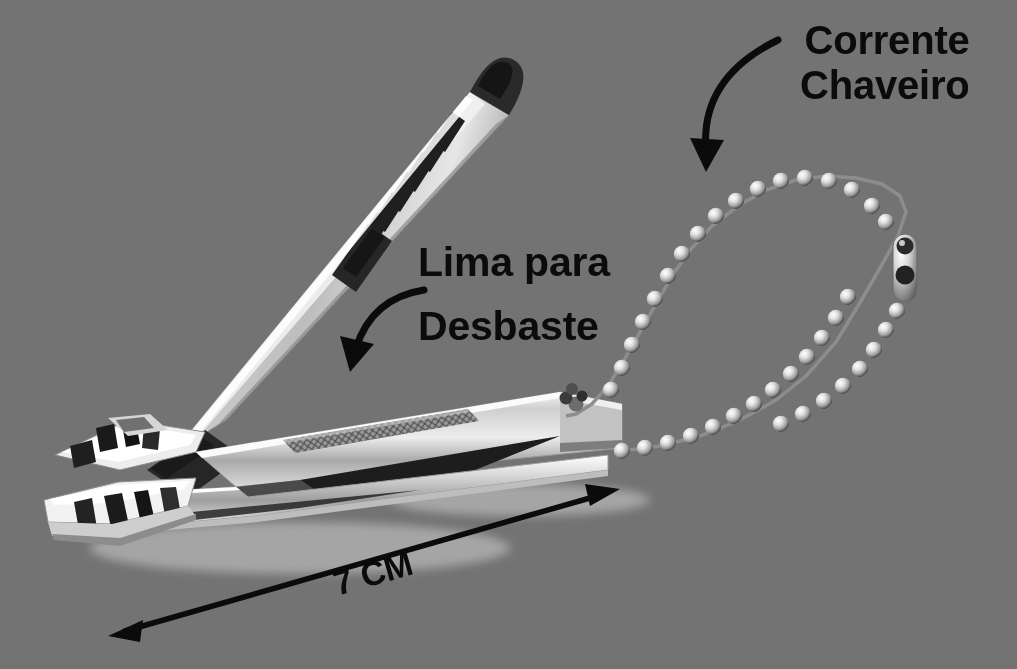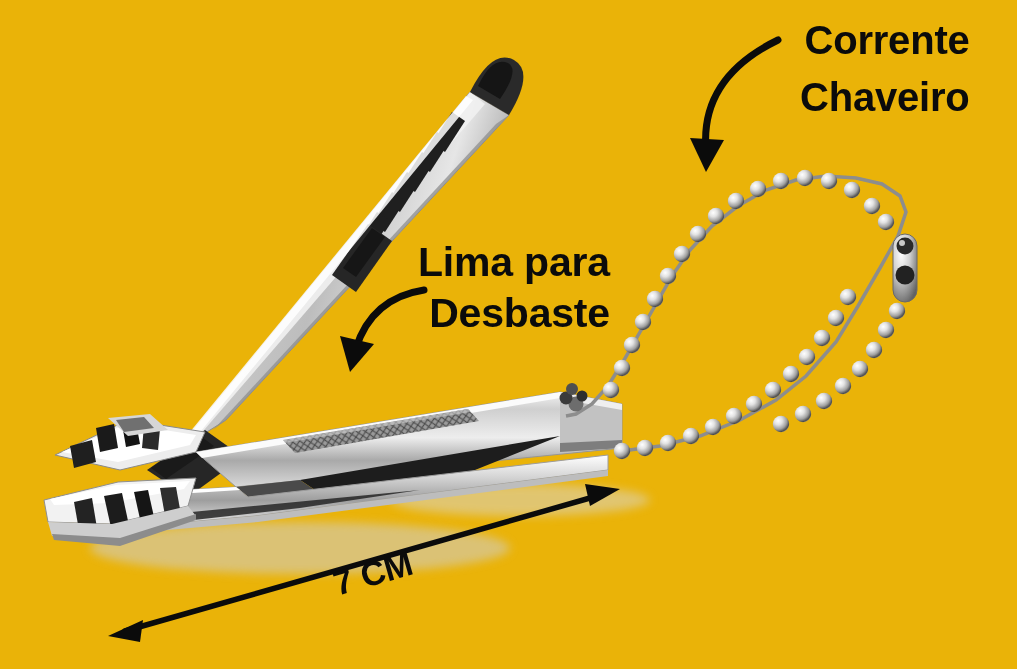--- a/index.html
+++ b/index.html
@@ -4,21 +4,21 @@
 <style>
   html, body {
     margin: 0;
     padding: 0;
     background: #ffffff;
   }
   #stage {
     position: relative;
     width: 1017px;
     height: 669px;
-    background: #eab308;
+    background: #737373;
     overflow: hidden;
     font-family: "Liberation Sans", sans-serif;
   }
   #art {
     position: absolute;
     left: 0;
     top: 0;
     width: 1017px;
     height: 669px;
   }
@@ -33,32 +33,32 @@
   }
   #label-corrente {
     left: 800px;
     top: 18px;
     font-size: 40px;
     text-align: right;
   }
   #label-corrente .ln2 {
     display: block;
     text-align: right;
-    margin-top: 12px;
+    margin-top: 0;
   }
   #label-lima {
     left: 418px;
     top: 240px;
     font-size: 41px;
     text-align: center;
   }
   #label-lima .ln2 {
     display: block;
-    text-align: right;
-    margin-top: 5px;
+    text-align: left;
+    margin-top: 18px;
   }
   #label-dimension {
     left: 329px;
     top: 566px;
     font-size: 34px;
     transform: rotate(-16deg);
     transform-origin: left top;
   }
 </style>
 </head>

